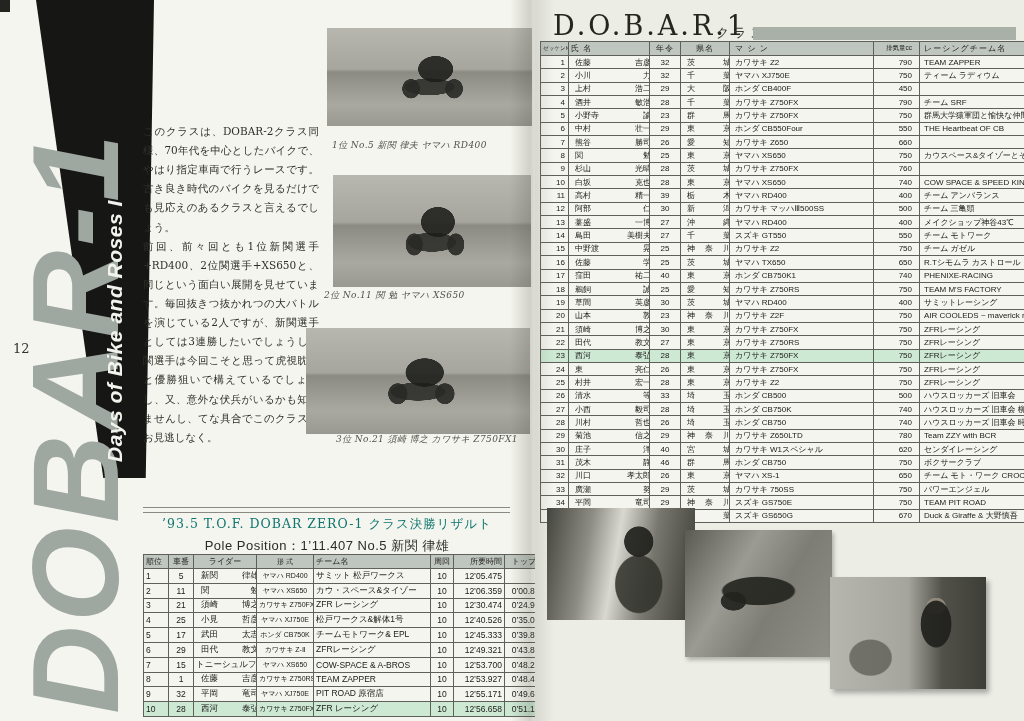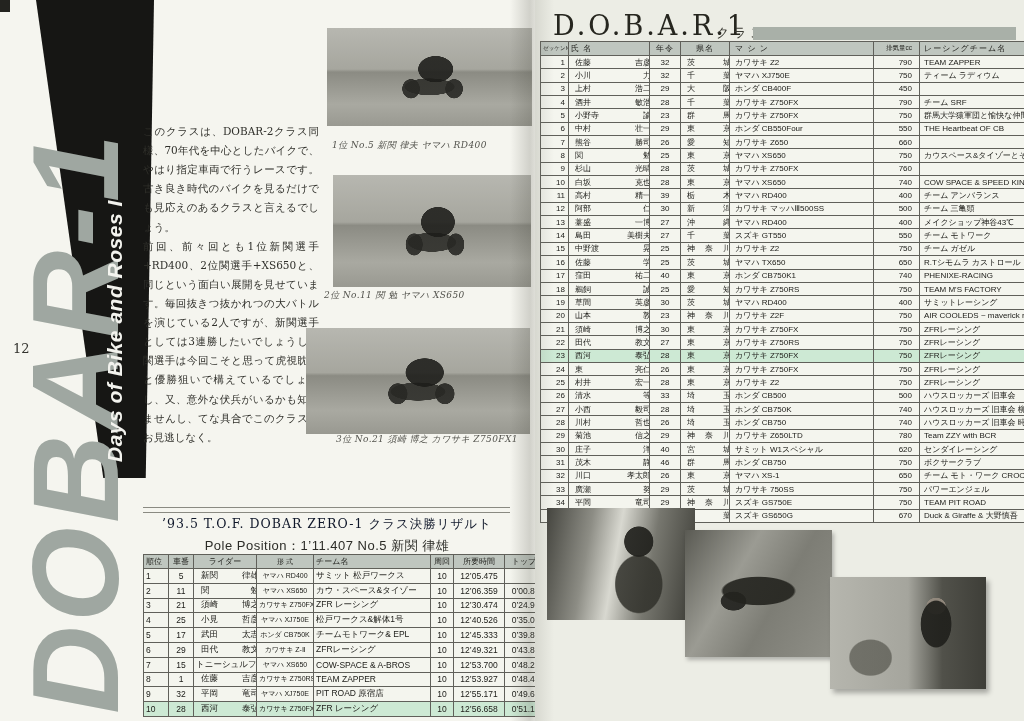--- a/index.html
+++ b/index.html
@@ -34,41 +34,41 @@
     radial-gradient(ellipse 7% 16% at 41% 62%,rgba(25,25,22,.8) 0 60%,transparent 63%),
     radial-gradient(ellipse 7% 16% at 62% 62%,rgba(25,25,22,.8) 0 60%,transparent 63%),
     linear-gradient(180deg,#b7b7b0 0%,#a6a69e 42%,#8b8b83 45%,#a9a9a1 78%,#999991 100%);}
   .caption{position:absolute;font:italic 9px "DejaVu Serif",serif;color:#53534d;letter-spacing:.4px;white-space:nowrap;}
 
   .rule-double{position:absolute;left:143px;top:507px;width:367px;height:4px;
     border-top:1px solid #8a8a82;border-bottom:1px solid #8a8a82;}
 
   
   .res-title{position:absolute;left:143px;top:516px;width:368px;text-align:center;
-    font-family:"DejaVu Serif",serif;font-size:12.5px;color:#0f172a;letter-spacing:1px;white-space:nowrap;}
+    font-family:"DejaVu Serif",serif;font-size:12.5px;color:#0f766e;letter-spacing:1px;white-space:nowrap;}
   .res-pole{position:absolute;left:143px;top:537px;width:368px;text-align:center;
     font-size:13px;color:#2c2c27;letter-spacing:.5px;white-space:nowrap;}
 
   table{border-collapse:collapse;table-layout:fixed;}
   th,td{border:1px solid #60605a;padding:0 2px;overflow:hidden;white-space:nowrap;font-weight:400;}
   thead th{background:#bfc6bf;color:#1e1e1a;text-align:center;}
   tbody td{background:#f4f5ee;color:#20201c;}
   tr.hl td{background:#cde9d4;}
   .cellwrap{display:flex;justify-content:space-between;align-items:center;width:100%;}
 
   .t-results{position:absolute;left:143px;top:554px;width:368px;font-size:8.5px;border:1.5px solid #4c4c46;}
   .t-results th{height:13px;font-size:8px;}
   .t-results td{height:13.8px;}
   .t-results .c0{width:20px;text-align:left;}
   .t-results .c1{width:20px;text-align:center;}
   .t-results .c2{width:58px;text-align:center;}
   .t-results .c3{width:52px;text-align:center;font-size:7px;}
   .t-results .c4{width:112px;text-align:left;}
   .t-results .c5{width:18px;text-align:center;}
-  .t-results .c6{width:46px;text-align:center;margin-left:28px;}
+  .t-results .c6{width:46px;text-align:right;margin-left:28px;}
   .t-results .c7{width:42px;text-align:center;}
   .t-results td.c2 .cellwrap{padding:0 5px;}
 
   
   .r-title{position:absolute;left:553px;top:10px;font-family:"DejaVu Serif",serif;
     font-size:27px;color:#26261f;letter-spacing:3px;white-space:nowrap;}
   .r-class{position:absolute;left:716px;top:24px;font-family:"DejaVu Serif",serif;
     font-size:13px;color:#3a3a33;letter-spacing:4px;}
   .r-bar{position:absolute;left:753px;top:27px;width:263px;height:13px;background:#a9b0a8;}
 
@@ -879,21 +879,21 @@
               <span>洋</span>
             </div>
           </td>
           <td class="c2">40</td>
           <td class="c3">
             <div class="cellwrap">
               <span>宮</span>
               <span>城</span>
             </div>
           </td>
-          <td class="c4">サミット W1スペシャル</td>
+          <td class="c4">カワサキ W1スペシャル</td>
           <td class="c5">620</td>
           <td class="c6">センダイレーシング</td>
         </tr>
         <tr>
           <td class="c0">31</td>
           <td class="c1">
             <div class="cellwrap">
               <span>茂木</span>
               <span>静</span>
             </div>

